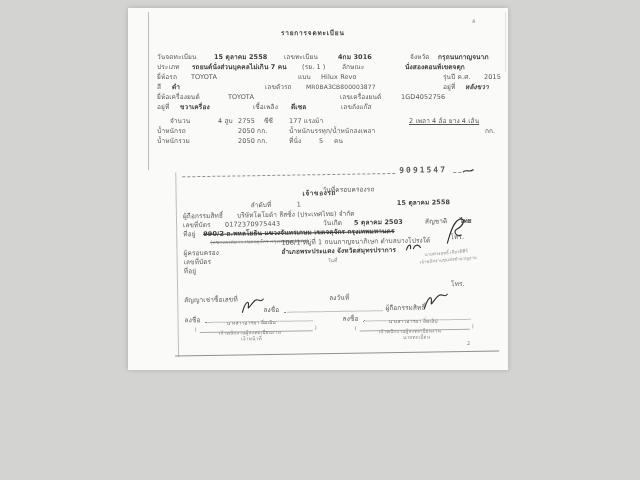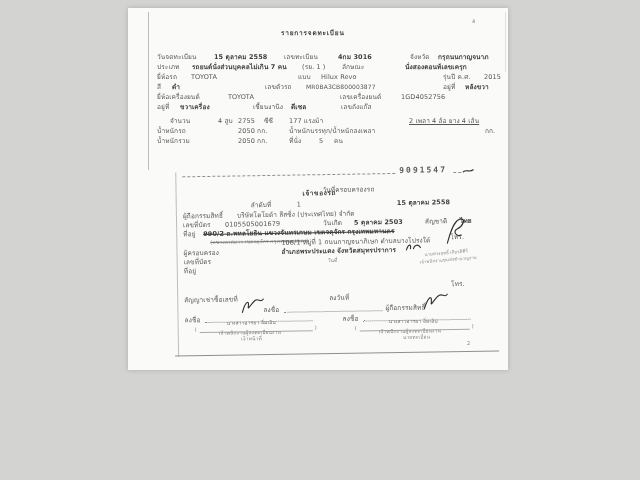--- a/index.html
+++ b/index.html
@@ -42,44 +42,44 @@
   <span class="t b" style="left:214px;top:53px;">15 ตุลาคม 2558</span>
   <span class="t" style="left:284px;top:53px;">เลขทะเบียน</span>
   <span class="t b" style="left:338px;top:53px;">4กม 3016</span>
   <span class="t" style="left:410px;top:53px;">จังหวัด</span>
   <span class="t b" style="left:438px;top:53px;">กรุถนนกาญจนาภ</span>
 
   <span class="t" style="left:157px;top:63px;">ประเภท</span>
   <span class="t b" style="left:192px;top:63px;">รถยนต์นั่งส่วนบุคคลไม่เกิน 7 คน</span>
   <span class="t" style="left:302px;top:63px;">(รย. 1 )</span>
   <span class="t" style="left:342px;top:63px;">ลักษณะ</span>
-  <span class="t b" style="left:405px;top:63px;">นั่งสองตอนท้เลขเครุก</span>
+  <span class="t b" style="left:405px;top:63px;">นั่งสองตอนท้เขตจตุก</span>
 
   <span class="t" style="left:157px;top:73px;">ยี่ห้อรถ</span>
   <span class="t" style="left:191px;top:73px;">TOYOTA</span>
   <span class="t" style="left:298px;top:73px;">แบบ</span>
   <span class="t" style="left:321px;top:73px;">Hilux Revo</span>
   <span class="t" style="left:443px;top:73px;">รุ่นปี ค.ศ.</span>
   <span class="t" style="left:484px;top:73px;">2015</span>
 
   <span class="t" style="left:157px;top:83px;">สี</span>
   <span class="t b" style="left:172px;top:83px;">ดำ</span>
   <span class="t" style="left:265px;top:83px;">เลขตัวรถ</span>
   <span class="t" style="left:306px;top:83px;font-size:6px;">MR0BA3CB800003877</span>
   <span class="t" style="left:443px;top:83px;">อยู่ที่</span>
-  <span class="t b" style="left:465px;top:83px;">หลังขวา</span>
+  <span class="t b" style="left:465px;top:83px;font-style:italic;">หลังขวา</span>
 
   <span class="t" style="left:157px;top:93px;">ยี่ห้อเครื่องยนต์</span>
   <span class="t" style="left:228px;top:93px;">TOYOTA</span>
   <span class="t" style="left:340px;top:93px;">เลขเครื่องยนต์</span>
   <span class="t" style="left:401px;top:93px;">1GD4052756</span>
 
   <span class="t" style="left:157px;top:103px;">อยู่ที่</span>
   <span class="t b" style="left:180px;top:103px;">ขวาเครื่อง</span>
-  <span class="t" style="left:253px;top:103px;">เชื้ยนงานิง</span>
+  <span class="t" style="left:253px;top:103px;">เชื้อเพลิง</span>
   <span class="t b" style="left:291px;top:103px;">ดีเซล</span>
   <span class="t" style="left:341px;top:103px;">เลขถังแก๊ส</span>
 
   <span class="t" style="left:170px;top:117px;">จำนวน</span>
   <span class="t" style="left:218px;top:117px;text-align:center;">4 สูบ</span>
   <span class="t" style="left:238px;top:117px;">2755</span>
   <span class="t" style="left:264px;top:117px;">ซีซี</span>
   <span class="t" style="left:289px;top:117px;">177 แรงม้า</span>
   <span class="t" style="left:409px;top:117px;text-decoration:underline;">2 เพลา 4 ล้อ ยาง 4 เส้น</span>
 
@@ -108,21 +108,21 @@
 
     <span class="t" style="left:78px;top:34px;">ลำดับที่</span>
     <span class="t" style="left:124px;top:34px;">1</span>
     <span class="t" style="left:150px;top:20px;">วันที่ครอบครองรถ</span>
     <span class="t b" style="left:224px;top:34px;">15 ตุลาคม 2558</span>
 
     <span class="t" style="left:10px;top:44px;">ผู้ถือกรรมสิทธิ์</span>
     <span class="t" style="left:64px;top:44px;">บริษัทโตโยต้า ลีสซิ่ง (ประเทศไทย) จำกัด</span>
 
     <span class="t" style="left:10px;top:53px;">เลขที่บัตร</span>
-    <span class="t" style="left:52px;top:53px;">0105505001679</span>
+    <span class="t" style="left:52px;top:53px;">0172370975443</span>
     <span class="t" style="left:150px;top:53px;">วันเกิด</span>
     <span class="t b" style="left:181px;top:53px;">5 ตุลาคม 2503</span>
     <span class="t" style="left:252px;top:53px;">สัญชาติ</span>
     <span class="t b" style="left:287px;top:53px;">ไทย</span>
 
     <span class="t" style="left:10px;top:62px;">ที่อยู่</span>
     <span class="t b strike" style="left:30px;top:62px;">990/2 ถ.พหลโยธิน แขวงจันทรเกษม เขตจตุจักร กรุงเทพมหานคร</span>
     <span class="t sm strike" style="left:37px;top:71px;">(แขวงลาดยาว เขตจตุจักร กรุงเทพมหานคร)</span>
     <span class="t" style="left:108px;top:72px;">106/1 หมู่ที่ 1 ถนนกาญจนาภิเษก ตำบลบางโปรงใต้</span>
     <span class="t" style="left:277px;top:69px;">โทร.</span>

